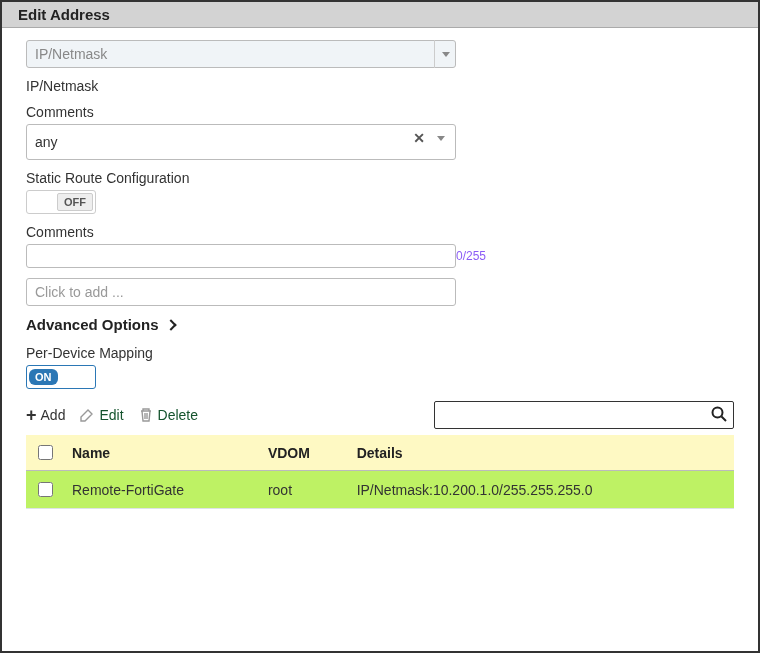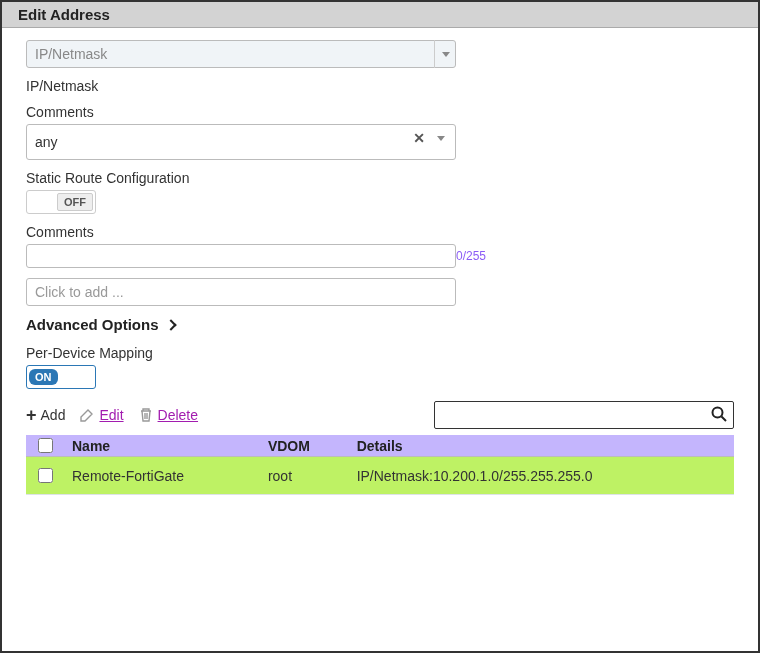--- a/index.html
+++ b/index.html
@@ -195,21 +195,21 @@
     display: flex;
     align-items: center;
     gap: 4px;
     font-size: 14px;
     cursor: pointer;
     color: #333;
     border: none;
     background: none;
     padding: 0;
   }
-  .toolbar .btn.disabled { color: #a21caf; cursor: default; text-decoration: underline; }
+  .toolbar .btn.disabled { color: #14532d; cursor: default; }
   .toolbar .spacer { flex: 1; }
   .search-wrap {
     position: relative;
     width: 300px;
   }
   .search-input {
     width: 100%;
     height: 28px;
     border: 1px solid #333;
     border-radius: 2px;
@@ -220,23 +220,23 @@
     position: absolute;
     right: 6px; top: 4px;
   }
   .search-icon svg { width: 18px; height: 18px; }
   table.mapping {
     width: 100%;
     border-collapse: collapse;
     margin-top: 2px;
   }
   table.mapping th {
-    background: #c4b5fd;
+    background: #fef9c3;
     text-align: left;
-    padding: 0 8px;
+    padding: 7px 8px;
     font-weight: bold;
     font-size: 14px;
     border-bottom: 1px solid #bbb;
   }
   table.mapping td {
     background: #bef264;
     padding: 8px 8px;
     font-size: 14px;
     color: #333;
     border-bottom: 1px solid #dde3e6;

